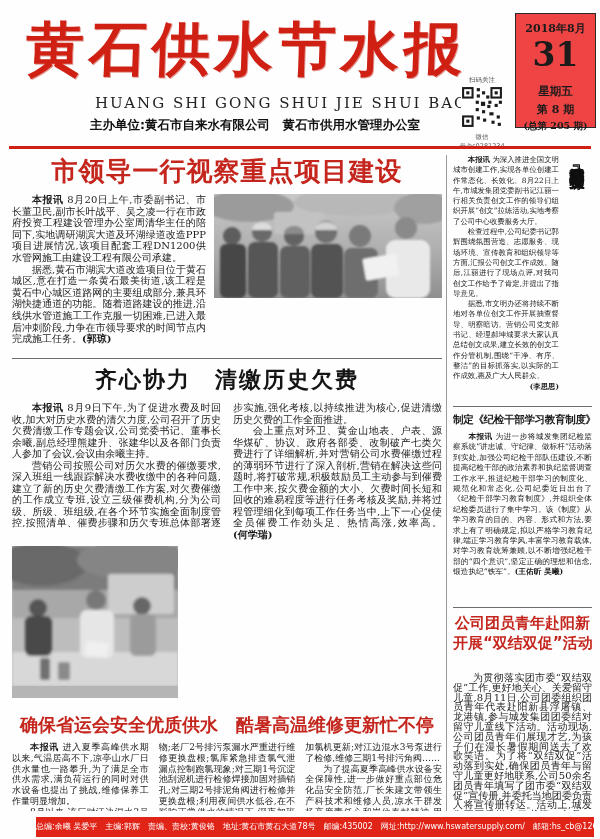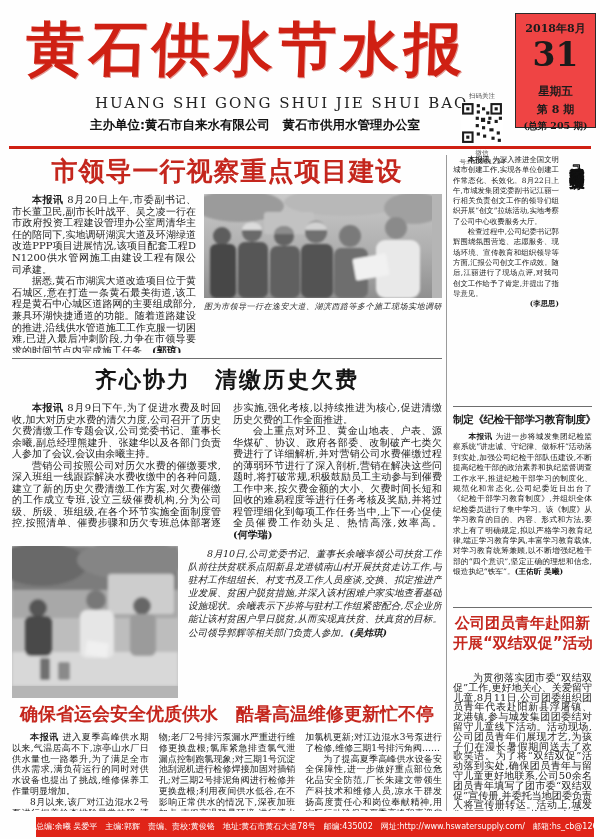--- a/index.html
+++ b/index.html
@@ -8,21 +8,21 @@
   
   .masthead{position:absolute;top:0;left:0;right:0;height:146px;}
   .brand{position:absolute;top:6px;left:26px;width:450px;font-size:58px;line-height:86px;
          font-weight:bold;color:#cf2013;letter-spacing:5px;white-space:nowrap;
          text-shadow:1px 1px 0 rgba(190,30,20,.45);transform:skewX(-2deg);}
   .pinyin{position:absolute;top:94px;left:95px;width:340px;text-align:center;
           font-size:15px;letter-spacing:2px;color:#222;white-space:nowrap;}
   .organizer{position:absolute;top:117px;left:55px;width:400px;text-align:center;
              font-size:12.5px;font-weight:bold;font-family:"DejaVu Sans","Liberation Sans",sans-serif;
              white-space:nowrap;color:#111;}
-  .qr-block{position:absolute;top:92px;left:456px;width:52px;text-align:center;}
+  .qr-block{position:absolute;top:76px;left:456px;width:52px;text-align:center;}
   .qr-cap{font-size:6.5px;color:#555;line-height:9px;font-family:"DejaVu Sans",sans-serif;}
   .date-box{position:absolute;top:13px;left:515px;width:79px;height:113px;border:1.5px solid #2a2a2a;
             text-align:center;background:#ef4444;}
   .d-ym{font-size:11px;font-weight:bold;margin-top:7px;}
   .d-day{font-size:33px;font-weight:bold;line-height:34px;margin-top:2px;}
   .d-wk{font-size:11.5px;font-weight:bold;margin-top:12px;}
   .d-issue{font-size:11px;font-weight:bold;margin-top:3px;}
   .d-total{font-size:9.5px;font-weight:bold;margin-top:3px;white-space:nowrap;}
   .red-rule{position:absolute;top:146px;left:9px;right:9px;height:3px;background:#cf2013;}
   
@@ -50,21 +50,21 @@
   .b-head{font-size:22px;font-weight:bold;color:#141414;text-align:center;letter-spacing:2px;
           font-family:"DejaVu Sans","Liberation Sans",sans-serif;line-height:28px;margin:2px 0 8px;}
   .b-body{height:138px;column-count:2;column-gap:12px;column-fill:auto;
           font-size:10px;line-height:11.5px;}
   
   .block-c{height:152px;overflow:hidden;display:flex;gap:10px;margin-top:4px;}
   .c-caption{flex:1;font-size:9.5px;line-height:13.1px;font-style:italic;padding-top:1px;}
   
   .art-d{flex:1;overflow:hidden;}
   .d-head{font-size:18px;font-weight:bold;color:#c4261d;text-align:center;
-          font-family:Liberation Mono, monospace;line-height:22px;margin:6px 0 6px;white-space:nowrap;}
+          font-family:Liberation Serif, serif;line-height:22px;margin:16px 0 6px;white-space:nowrap;}
   .d-body{height:100px;column-count:3;column-gap:10px;column-fill:auto;
           font-size:9px;line-height:10.8px;}
   
   .sec-e{height:246px;overflow:hidden;display:flex;}
   .e-body{flex:1;font-size:7.4px;line-height:10.3px;}
   .e-title{writing-mode:vertical-rl;width:30px;line-height:30px;font-size:15px;font-weight:bold;
            font-family:"DejaVu Sans","Liberation Sans",sans-serif;color:#101010;
            letter-spacing:0.5px;margin-left:3px;}
   .sec-f{height:190px;overflow:hidden;}
   .f-t1{font-size:12.5px;font-weight:bold;text-align:center;line-height:17px;
@@ -180,21 +180,20 @@
                     <path d="M101 36a11 8 0 0 1 22 0z" fill="#d2d2d2"></path>
                     <rect x="97" y="50" width="32" height="54" rx="7" fill="#525252"></rect>
                   <circle cx="146" cy="42" r="11" fill="#7a7a7a"></circle>
                     <rect x="130" y="54" width="34" height="50" rx="7" fill="#6e6e6e"></rect>
                   <circle cx="192" cy="34" r="11" fill="#8a8a8a"></circle>
                     <rect x="172" y="46" width="44" height="58" rx="9" fill="#e9e9e9"></rect>
                   <rect x="150" y="62" width="34" height="22" rx="2" fill="#f1f1f1" transform="rotate(-10 167 73)"></rect>
                 </g>
               </svg>
             </div>
-            <div class="a-cap">图为市领导一行在逸安大道、湖滨西路等多个施工现场实地调研</div>
           </div>
         </div>
       </section>
 
       <hr class="rule">
 
       <section class="art-b">
         <div class="b-head">齐心协力　清缴历史欠费</div>
         <div class="b-body">
           <p><b class="lead">本报讯</b> <span>8月9日下午,为了促进水费及时回收,加大对历史水费的清欠力度,公司召开了历史欠费清缴工作专题会议,公司党委书记、董事长余曦,副总经理熊建升、张建华以及各部门负责人参加了会议,会议由余曦主持。</span></p>
@@ -224,43 +223,41 @@
               <circle cx="84" cy="54" r="10" fill="#787878"></circle>
                 <rect x="68" y="64" width="34" height="48" rx="7" fill="#e6e6e6"></rect>
               <rect x="74" y="96" width="22" height="14" fill="#f0f0f0" transform="rotate(8 85 103)"></rect>
               <circle cx="130" cy="60" r="9" fill="#666666"></circle>
                 <rect x="118" y="68" width="26" height="42" rx="6" fill="#9b9b9b"></rect>
               <rect x="28" y="112" width="10" height="22" rx="2" fill="#6f6f6f"></rect>
               <rect x="46" y="116" width="12" height="18" rx="2" fill="#8a8a8a"></rect>
             </g>
           </svg>
         </div>
-        <div class="c-caption">
-          <p><span>8月10日,公司党委书记、董事长余曦率领公司扶贫工作队前往扶贫联系点阳新县龙港镇南山村开展扶贫走访工作,与驻村工作组组长、村支书及工作人员座谈,交换、拟定推进产业发展、贫困户脱贫措施,并深入该村困难户家实地查看基础设施现状。余曦表示下步将与驻村工作组紧密配合,尽企业所能让该村贫困户早日脱贫,从而实现真扶贫、扶真贫的目标。公司领导郭辉等相关部门负责人参加。</span><b class="byline">(吴炜琪)</b></p>
-        </div>
       </section>
 
       <section class="art-d">
         <div class="d-head">确保省运会安全优质供水　酷暑高温维修更新忙不停</div>
         <div class="d-body">
           <p><b class="lead">本报讯</b> <span>进入夏季高峰供水期以来,气温居高不下,凉亭山水厂日供水量也一路攀升,为了满足全市供水需求,满负荷运行的同时对供水设备也提出了挑战,维修保养工作量明显增加。</span></p>
           <p><span>8月以来,该厂对江边混水2号泵进行揭盖检查排除异常故障,清除缠绕在叶轮里砖头、木条等杂物;老厂2号排污泵漏水严重进行维修更换盘根;氯库紧急排查氯气泄漏点控制跑氯现象;对三期1号沉淀池刮泥机进行检修焊接加固对插销孔;对三期2号排泥角阀进行检修并更换盘根;利用夜间供水低谷,在不影响正常供水的情况下,深夜加班加点,克服高温酷暑环境,进行清水加氯机更新;对江边混水3号泵进行了检修,维修三期1号排污角阀……</span></p>
           <p><span>为了提高夏季高峰供水设备安全保障性,进一步做好重点部位危化品安全防范,厂长朱建文带领生产科技术和维修人员,凉水干群发扬高度责任心和岗位奉献精神,用实际行动确保了夏季高峰和喜迎省运会安全优质供水。</span></p>
         </div>
       </section>
     </div>
 
     <div class="v-divider"></div>
 
     <div class="side-col">
 
       <section class="sec-e">
         <div class="e-body">
           <p><b class="lead">本报讯</b> <span>为深入推进全国文明城市创建工作,实现各单位创建工作常态化、长效化。8月22日上午,市城发集团党委副书记江丽一行相关负责创文工作的领导们组织开展“创文”拉练活动,实地考察了公司中心收费服务大厅。</span></p>
           <p><span>检查过程中,公司纪委书记郭辉围绕氛围营造、志愿服务、现场环境、宣传教育和组织领导等方面,汇报公司创文工作成效。随后,江丽进行了现场点评,对我司创文工作给予了肯定,并提出了指导意见。</span></p>
+          <p><span>据悉,市文明办还将持续不断地对各单位创文工作开展抽查督导、明察暗访。营销公司党支部书记、经理郝坤城要求大家认真总结创文成果,建立长效的创文工作分管机制,围绕“干净、有序、整洁”的目标抓落实,以实际的工作成效,惠及广大人民群众。</span></p>
           <div class="sig-line">(李思思)</div>
         </div>
         <div class="e-title">市城发集团到公司开展『创文』拉练</div>
       </section>
 
       <hr class="rule">
 
       <section class="sec-f">
         <div class="f-t2">制定《纪检干部学习教育制度》</div>
         <div class="f-body">

